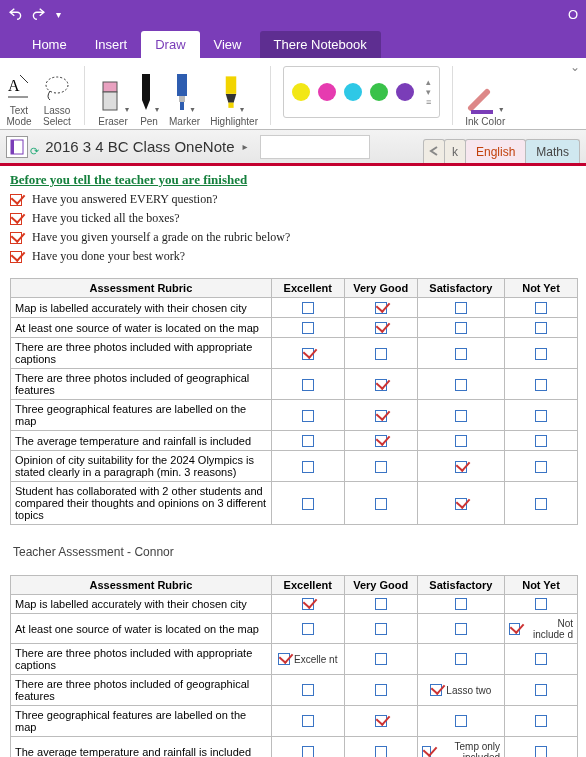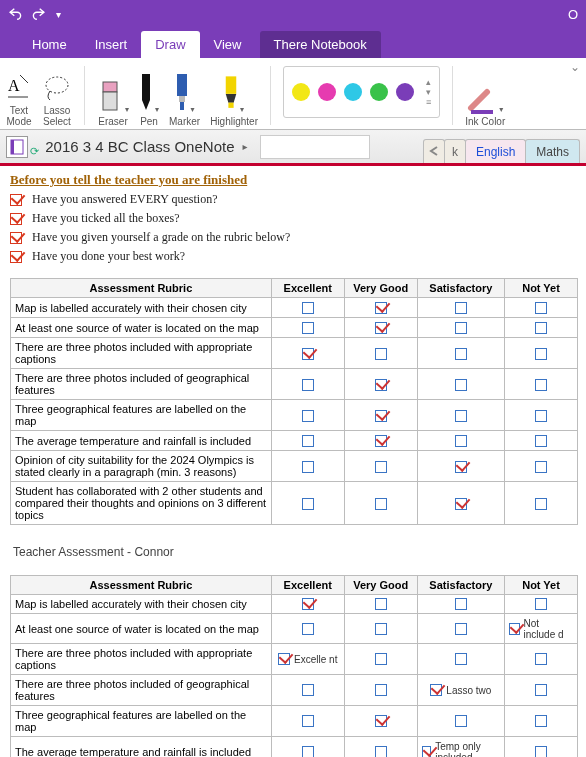--- a/index.html
+++ b/index.html
@@ -28,36 +28,36 @@
   .ribbon .chev { position:absolute; right:6px; top:2px; color:#888; font-size:12px;}
   
   .navbar { background:linear-gradient(#f3f3f3,#e7e7e7); height:36px; border-bottom:3px solid #c3002f; display:flex; align-items:center; padding:0 6px; gap:6px;}
   .nb-icon { width:22px; height:22px; border:1px solid #999; background:#fff; display:flex; align-items:center; justify-content:center;}
   .nb-title { font-size:15px; color:#333;}
   .nb-drop { color:#666; font-size:10px; margin-left:2px;}
   .crumb { margin-left:6px; width:110px; height:24px; background:#fff; border:1px solid #ccc;}
   .sectabs { margin-left:auto; display:flex; align-items:flex-end; height:100%; }
   .sectab { font-size:12px; padding:5px 10px 4px; border:1px solid #bbb; border-bottom:none; border-radius:3px 3px 0 0; background:#f5f5f5; color:#666; margin-left:-1px; height:24px;}
   .sectab.tiny { width:22px; padding:5px 0; text-align:center; background:#f0ece4;}
-  .sectab.eng { background:#f7e7ef; color:#1d4ed8;margin-top:15px;}
+  .sectab.eng { background:#f7e7ef; color:#c2410c;margin-top:15px;}
   .sectab.math { background:#d0e8f0; color:#444;}
   
   .page { padding:6px 8px 12px 10px; }
-  .heading { font-family: "Comic Sans MS", cursive; font-weight:bold; text-decoration:underline; font-size:13px; color:#a16207;}
+  .heading { font-family: "Comic Sans MS", cursive; font-weight:bold; text-decoration:underline; font-size:13px; color:#15803d;}
   .check-line { display:flex; align-items:center; gap:10px; margin-top:4px; font-family:"Comic Sans MS", cursive; font-size:12px; color:#222;}
   .cbox { width:12px; height:12px; border:1.5px solid #d9381e; position:relative; background:#fff;}
   .cbox.chk::after { content:""; position:absolute; left:1px; top:-2px; width:10px; height:7px; border-left:2px solid #d9381e; border-bottom:2px solid #d9381e; transform:rotate(-48deg);}
   
   .tbl { width:100%; border-collapse:collapse; margin-top:14px; font-size:11px;}
   .tbl th, .tbl td { border:1px solid #bcbcbc; padding:3px 4px; vertical-align:middle; text-align:left;}
   .tbl th { background:#f4f4f4; font-weight:bold; text-align:center;}
   .tbl th.rubric { text-align:center;}
   .tbl .criterion { width:46%; }
   .cell-cb { text-align:center !important; width:60px;}
-  .cell-note { font-size:10px; color:#333; display:block; text-align:left; line-height:11px; margin-top:1px;}
+  .cell-note { font-size:10px; color:#333; display:block; text-align:right; line-height:11px; margin-top:1px;}
   .cb2 { width:12px; height:12px; border:1.5px solid #3a74c4; display:inline-block; position:relative; background:#fff; vertical-align:middle;}
   .cb2.chk::after{ content:""; position:absolute; left:1px; top:-2px; width:10px; height:7px; border-left:2px solid #c33; border-bottom:2px solid #c33; transform:rotate(-48deg);}
   .cell-flex { display:flex; align-items:center; justify-content:center; gap:4px;}
   .section-title { font-size:12px; color:#444; margin-top:18px; margin-bottom:2px; padding:2px 3px;}
   
   .overlay { position:relative; height:0;}
 </style>
 </head>
 <body>
 

